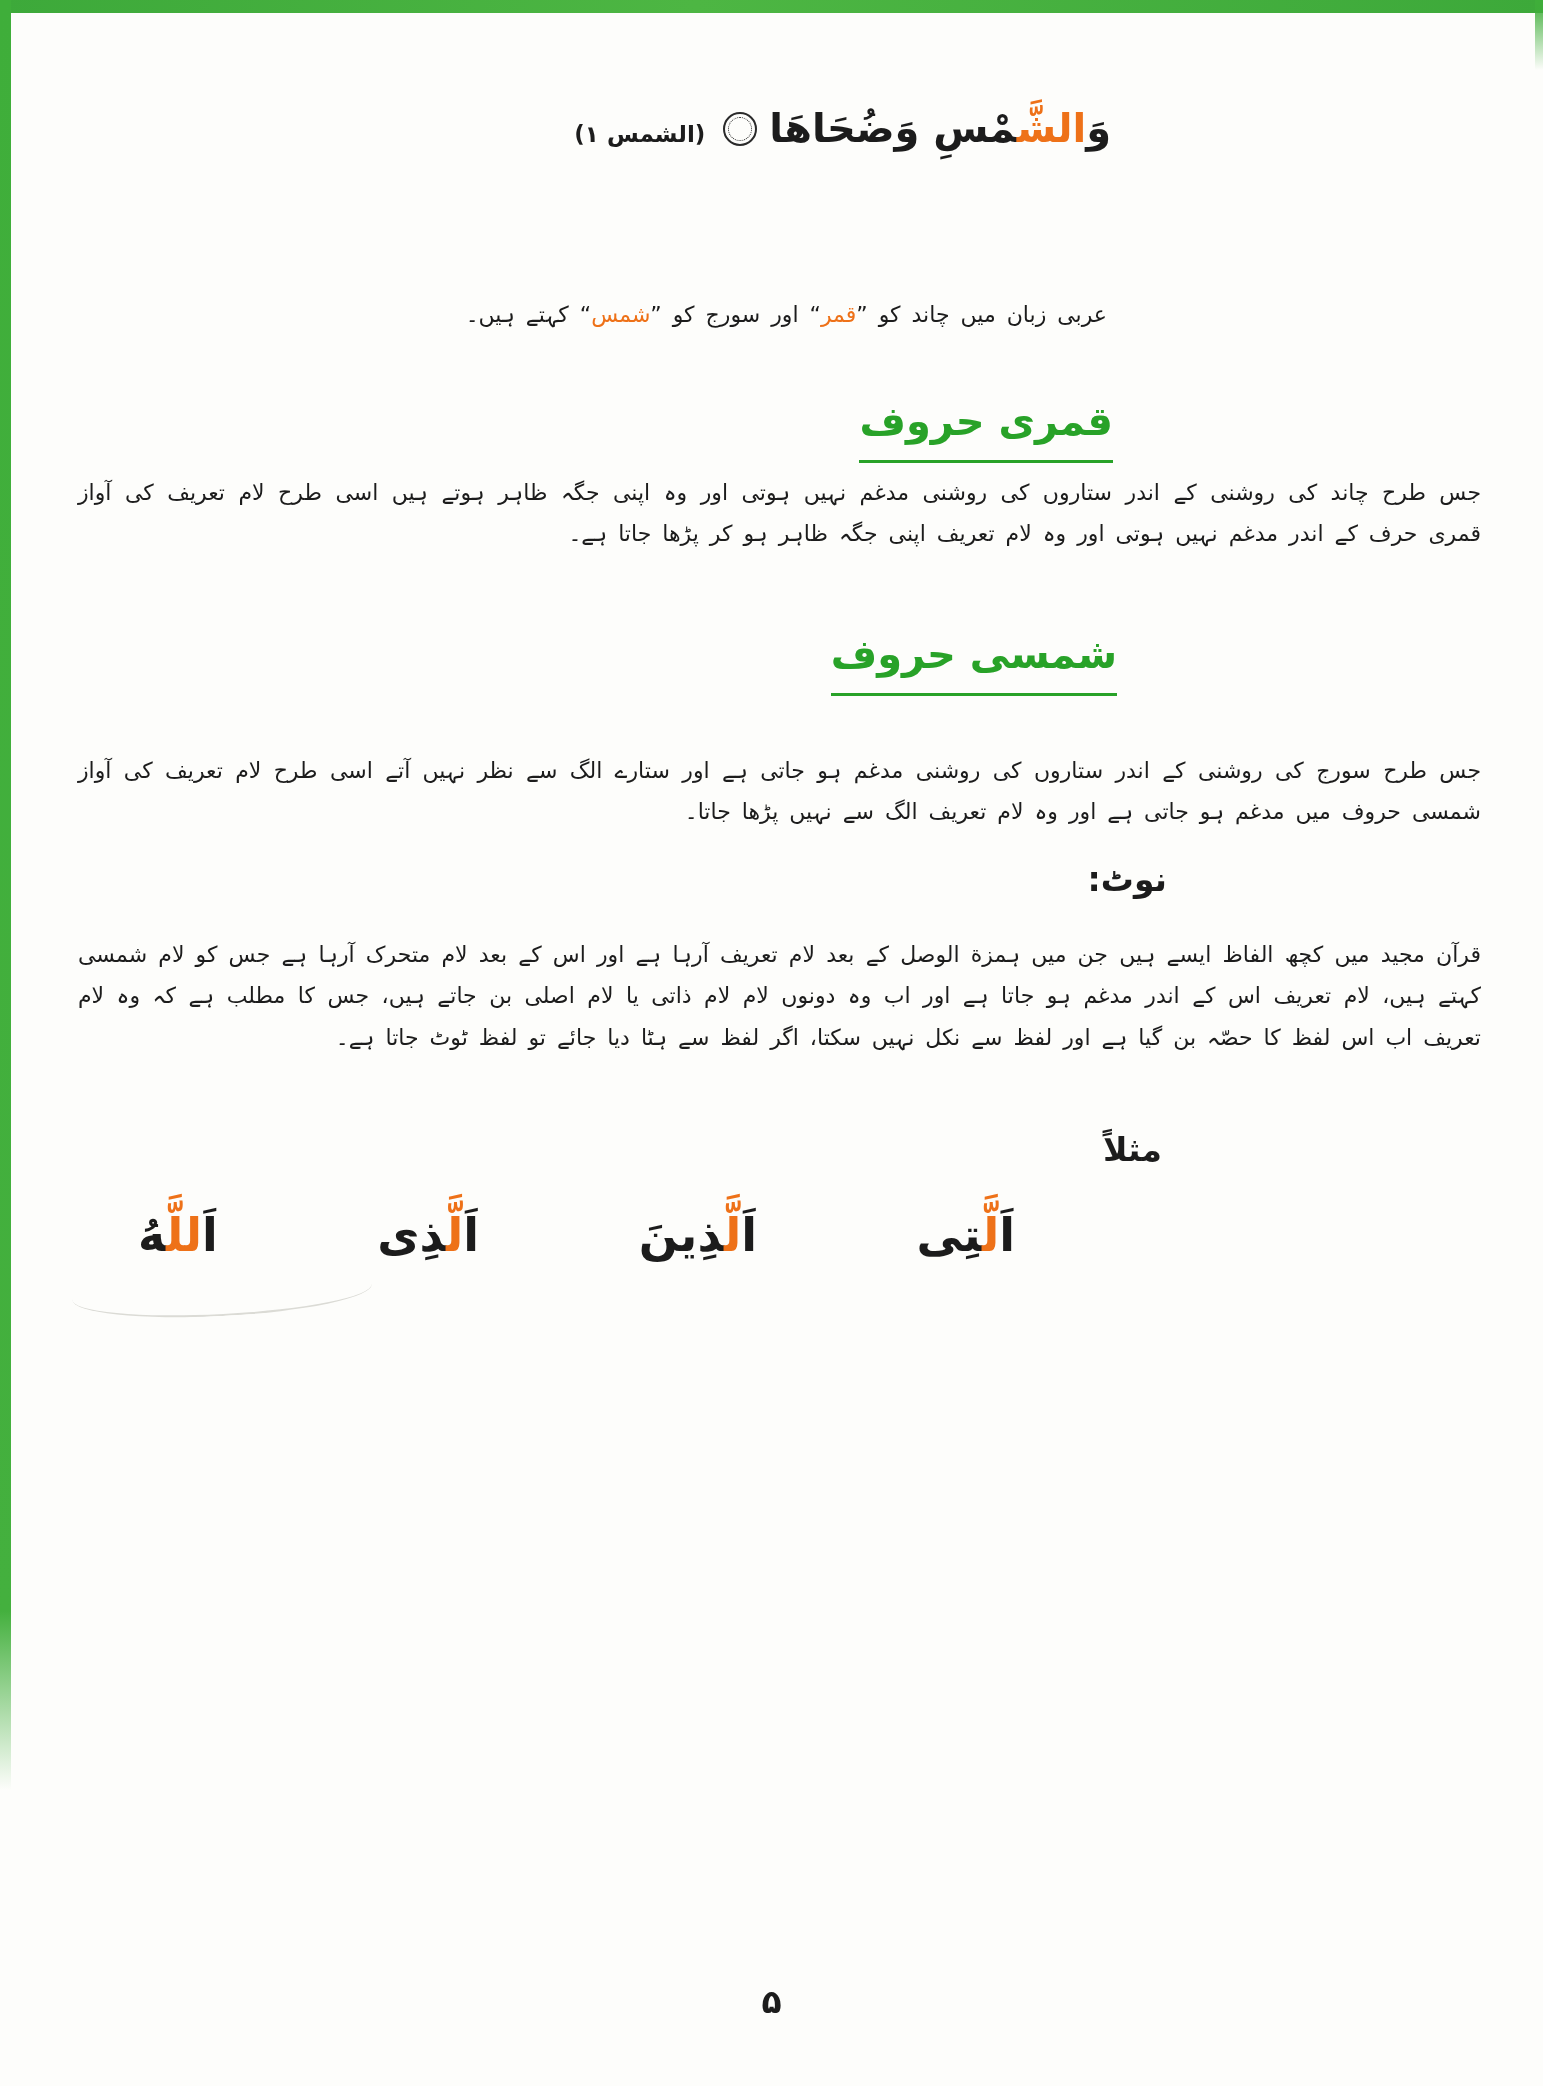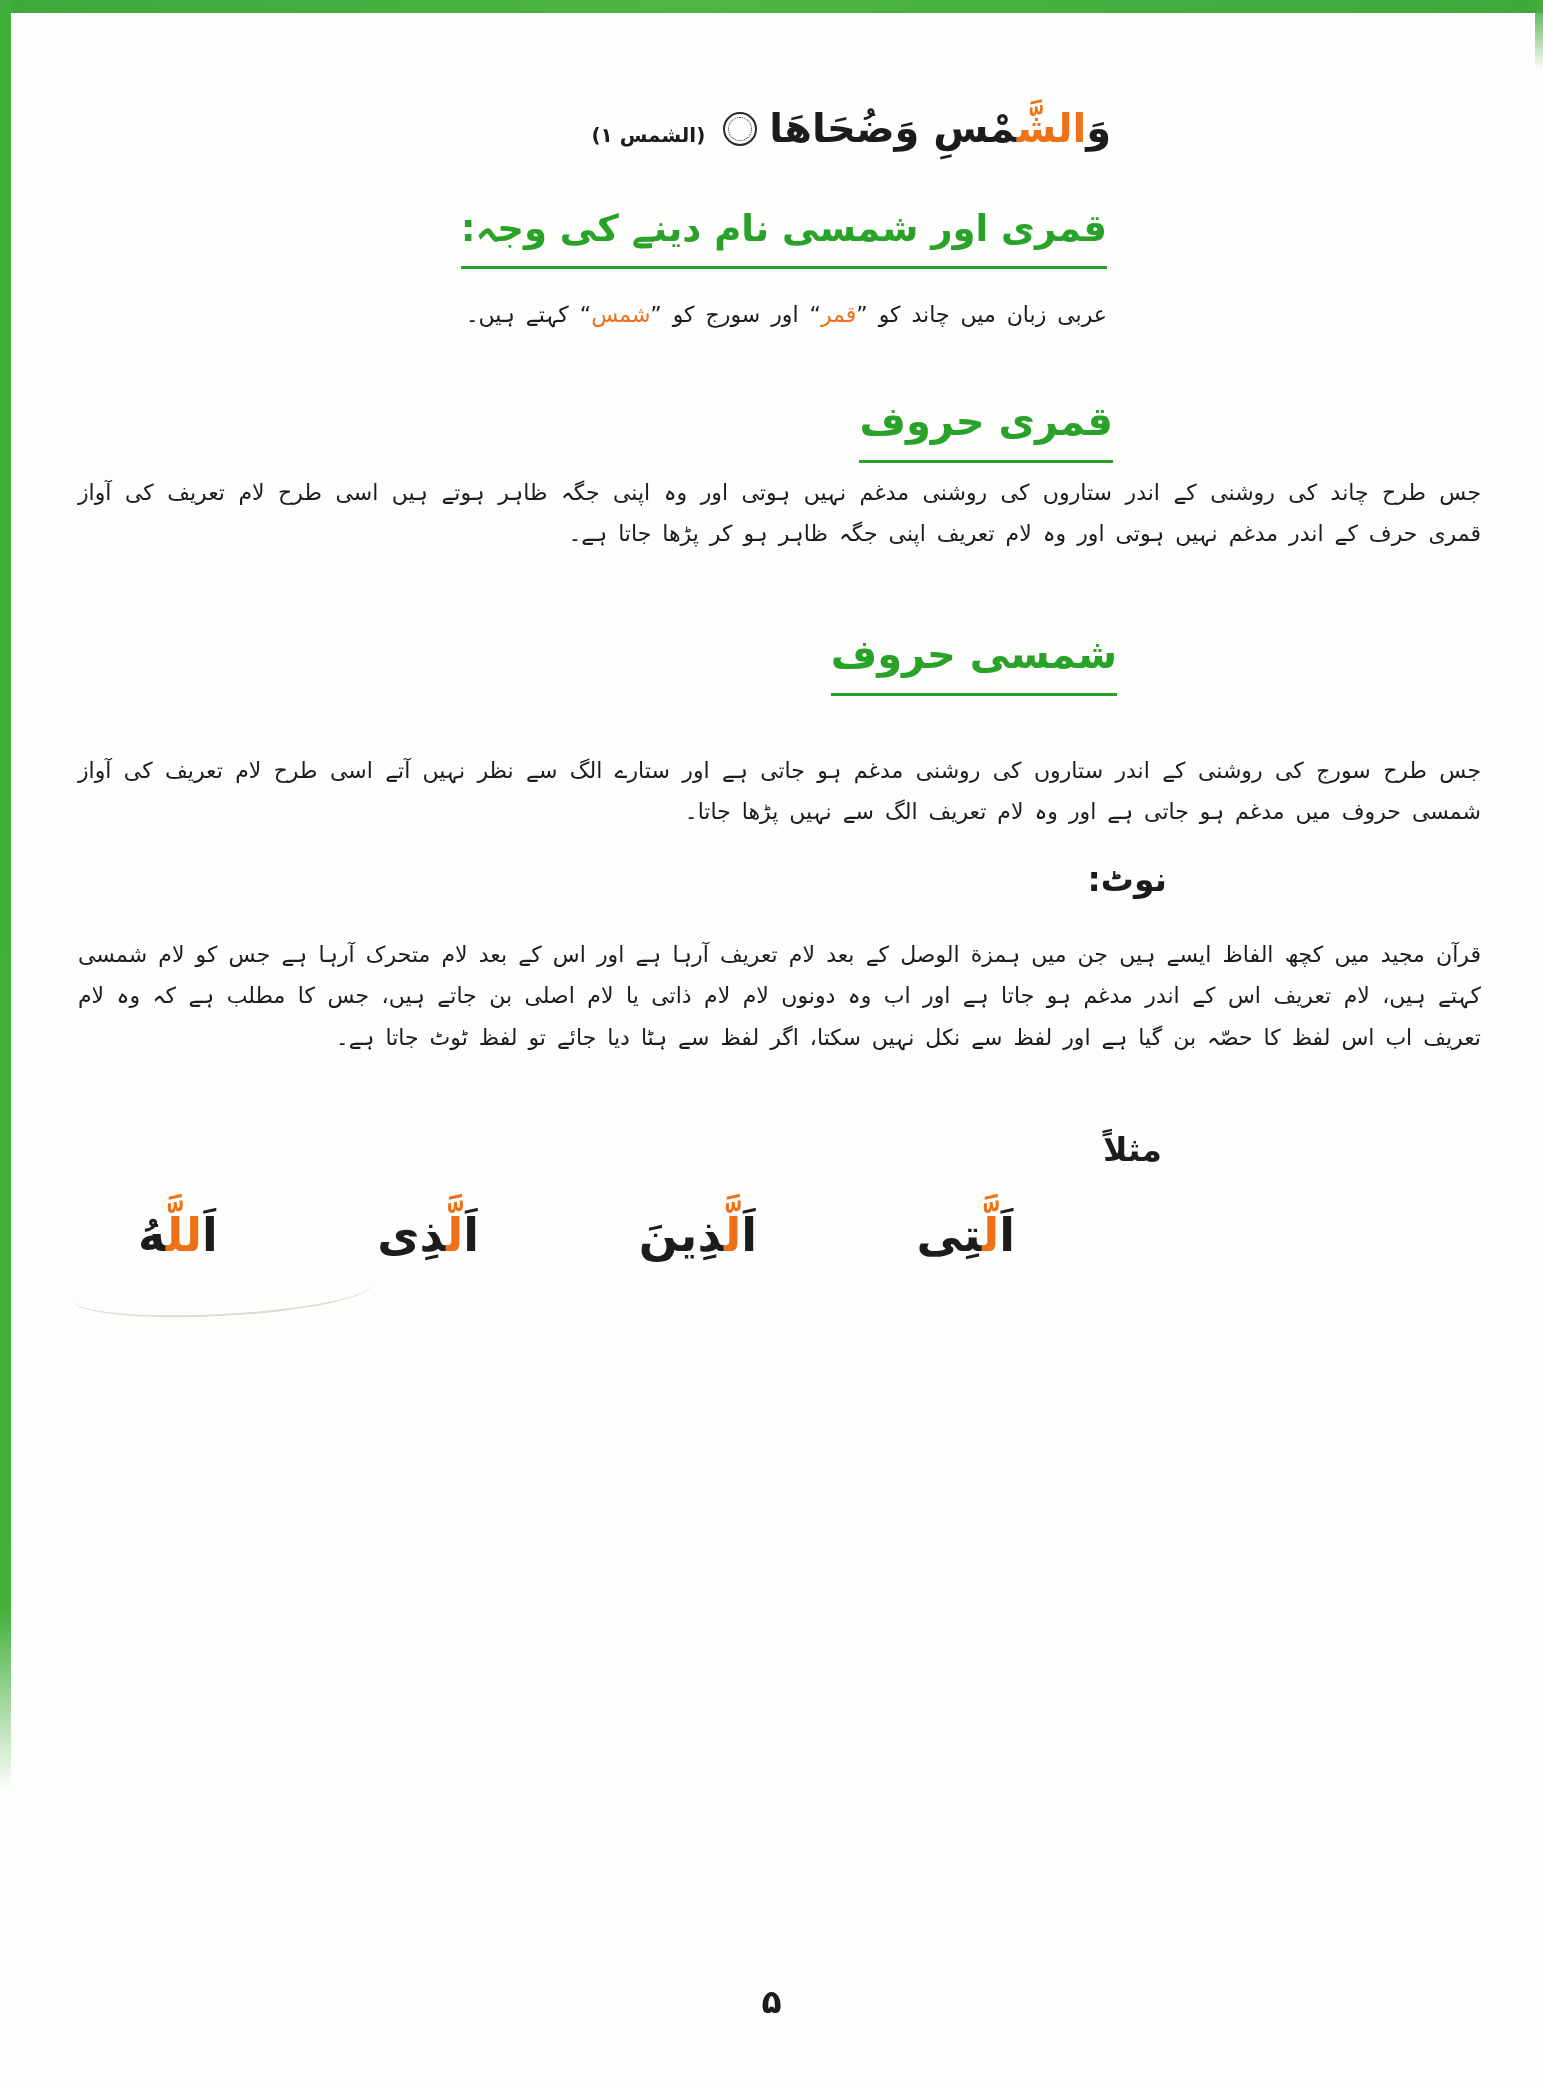--- a/index.html
+++ b/index.html
@@ -56,21 +56,21 @@
   .verse {
     position: absolute;
     top: 96px;
     right: 432px;
     font-size: 40px;
     font-weight: bold;
     white-space: nowrap;
     line-height: 1.6;
   }
   .verse-ref {
-    font-size: 20px;
+    font-size: 23px;
     font-weight: bold;
     margin-right: 6px;
   }
   .ayah-mark {
     display: inline-block;
     width: 30px;
     height: 30px;
     border: 2px solid #2a2a2a;
     border-radius: 50%;
     position: relative;
@@ -158,21 +158,20 @@
 <body>
 
 <div class="page">
 
   <div class="edge-top"></div>
   <div class="edge-left"></div>
   <div class="edge-right-sliver"></div>
 
   <div class="verse"><span>وَ</span><span class="orange">الشَّ‍</span><span>‍مْسِ وَضُحَاهَا</span><span class="ayah-mark"></span><span class="verse-ref">(الشمس ۱)</span></div>
 
-  <div class="g-heading heading-intro">قمری اور شمسی نام دینے کی وجہ:</div>
 
   <div class="body-text para-intro"><span>عربی زبان میں چاند کو ”</span><span class="orange">قمر</span><span>“ اور سورج کو ”</span><span class="orange">شمس</span><span>“ کہتے ہیں۔</span></div>
 
   <div class="g-heading heading-qamari">قمری حروف</div>
 
   <div class="body-text para-block para-qamari">جس طرح چاند کی روشنی کے اندر ستاروں کی روشنی مدغم نہیں ہوتی اور وہ اپنی جگہ ظاہر ہوتے ہیں اسی طرح لام تعریف کی آواز قمری حرف کے اندر مدغم نہیں ہوتی اور وہ لام تعریف اپنی جگہ ظاہر ہو کر پڑھا جاتا ہے۔</div>
 
   <div class="g-heading heading-shamsi">شمسی حروف</div>
 
   <div class="body-text para-block para-shamsi">جس طرح سورج کی روشنی کے اندر ستاروں کی روشنی مدغم ہو جاتی ہے اور ستارے الگ سے نظر نہیں آتے اسی طرح لام تعریف کی آواز شمسی حروف میں مدغم ہو جاتی ہے اور وہ لام تعریف الگ سے نہیں پڑھا جاتا۔</div>

